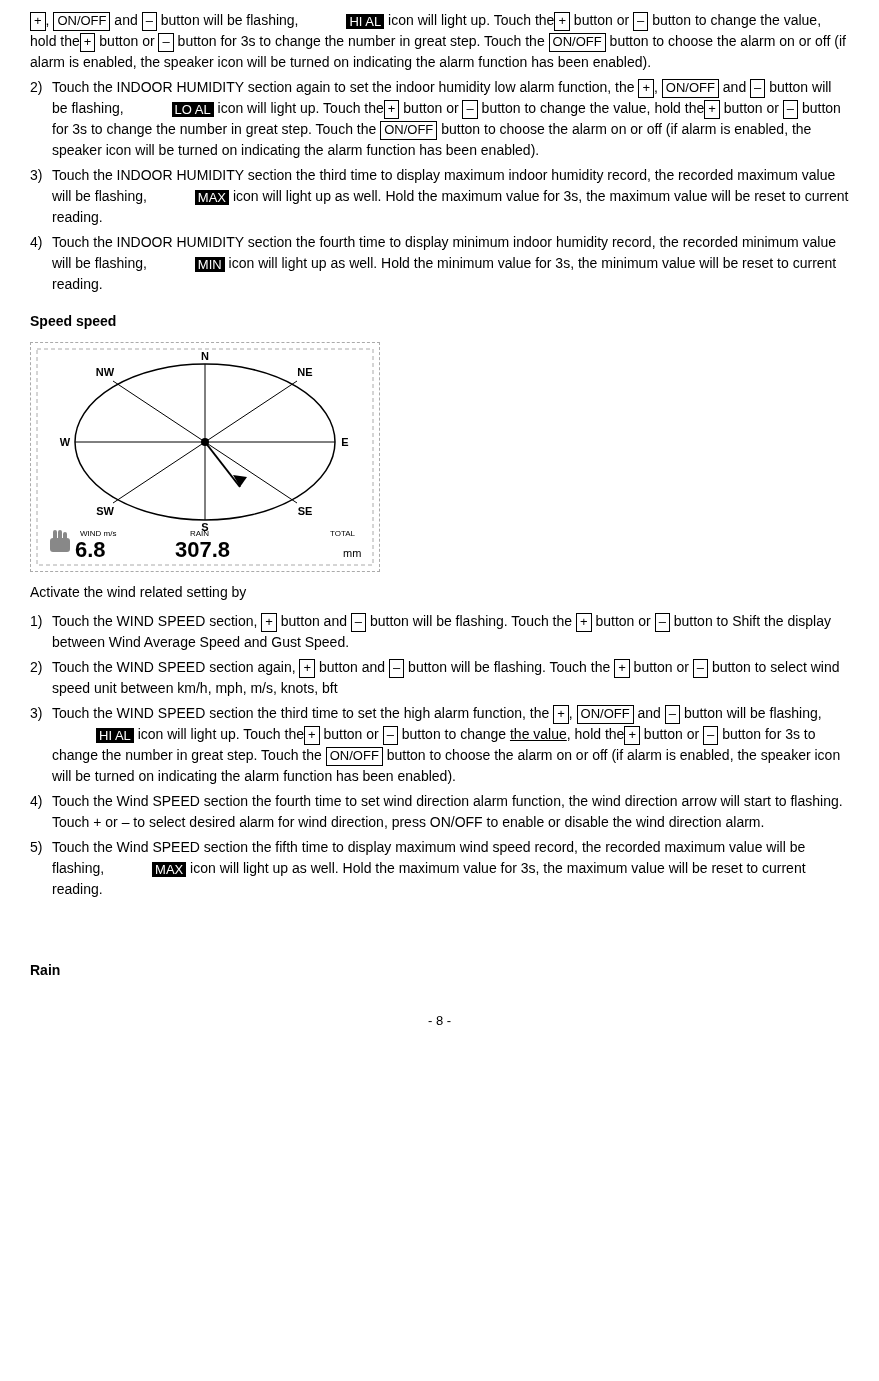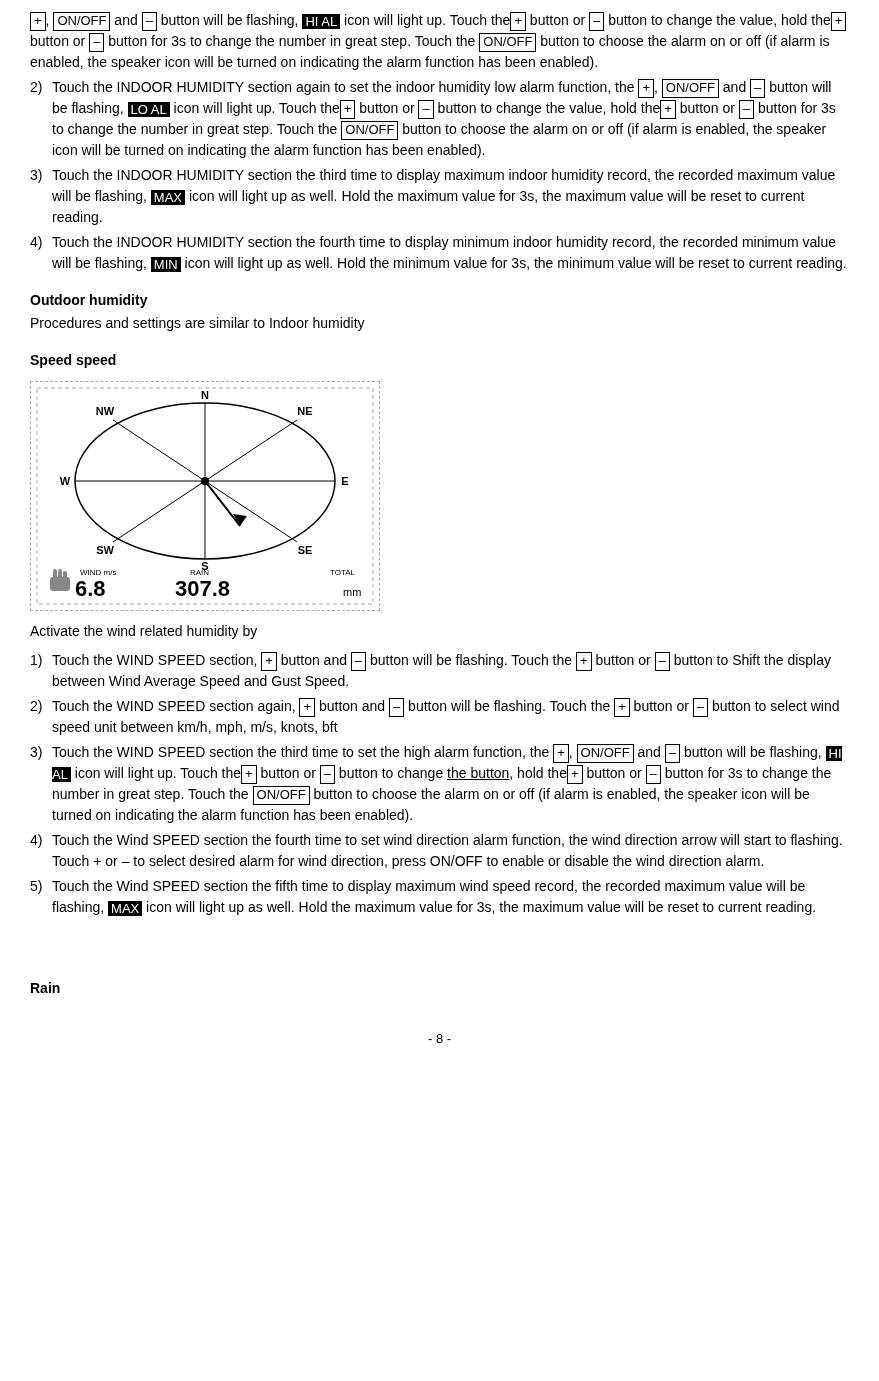--- a/index.html
+++ b/index.html
@@ -30,20 +30,21 @@
       line-height: 1.3;
       vertical-align: middle;
     }
     .highlight-box {
       display: inline;
       background: #000;
       color: #fff;
       padding: 0 3px;
       font-size: 13px;
       vertical-align: middle;
+      margin-left: 44px;
     }
     .underline-text {
       text-decoration: underline;
     }
     .compass-img-container {
       margin: 10px 0 10px 0;
       width: 350px;
       height: 230px;
       border: 1px dashed #aaa;
       position: relative;
@@ -111,24 +112,20 @@
       <div style="min-width:22px;">4)</div>
       <div>
         Touch the INDOOR HUMIDITY section the fourth time to display minimum indoor humidity
         record, the recorded minimum value will be flashing, <span class="highlight-box">MIN</span> icon will light up as well. Hold the
         minimum value for 3s, the minimum value will be reset to current reading.
       </div>
     </div>
 
   </div>
 
-  <div style="margin-top:14px;">
-    <div class="section-heading">Outdoor humidity</div>
-    <div>Procedures and settings are similar to Indoor humidity</div>
-  </div>
 
   <div style="margin-top:14px;">
     <div class="section-heading">Speed speed</div>
 
     <div class="compass-img-container">
       <svg class="compass-svg" viewBox="0 0 340 220">
 
         <rect x="2" y="2" width="336" height="216" fill="none" stroke="#aaa" stroke-dasharray="4,3" stroke-width="1"></rect>
 
         <ellipse cx="170" cy="95" rx="130" ry="78" fill="none" stroke="#000" stroke-width="1.5"></ellipse>
@@ -182,21 +179,21 @@
         <text x="155" y="189" font-size="8" font-family="Arial" fill="#000">RAIN</text>
 
         <text x="140" y="210" font-size="22" font-family="Arial" font-weight="bold" fill="#000">307.8</text>
 
         <text x="295" y="189" font-size="8" font-family="Arial" fill="#000">TOTAL</text>
 
         <text x="308" y="210" font-size="11" font-family="Arial" fill="#000">mm</text>
       </svg>
     </div>
 
-    <div style="margin-bottom:8px;">Activate the wind related humidity by</div>
+    <div style="margin-bottom:8px;">Activate the wind related setting by</div>
 
     <div>
 
       <div style="display:flex; margin-bottom:4px;">
         <div style="min-width:22px;">1)</div>
         <div>
           Touch the WIND SPEED section, <span class="btn-box">+</span> button and <span class="btn-box">–</span> button will be flashing. Touch the <span class="btn-box">+</span> button or <span class="btn-box">–</span>
           button to Shift the display between Wind Average Speed and Gust Speed.
         </div>
       </div>
@@ -207,21 +204,21 @@
           Touch the WIND SPEED section again, <span class="btn-box">+</span> button and <span class="btn-box">–</span> button will be flashing. Touch the <span class="btn-box">+</span>
           button or <span class="btn-box">–</span> button to select wind speed unit between km/h, mph, m/s, knots, bft
         </div>
       </div>
 
       <div style="display:flex; margin-bottom:4px;">
         <div style="min-width:22px;">3)</div>
         <div>
           Touch the WIND SPEED section the third time to set the high alarm function, the <span class="btn-box">+</span>, <span class="btn-box">ON/OFF</span>
           and <span class="btn-box">–</span> button will be flashing, <span class="highlight-box">HI AL</span> icon will light up. Touch the<span class="btn-box">+</span> button or <span class="btn-box">–</span> button to change
-          <span class="underline-text">the button</span>, hold the<span class="btn-box">+</span> button or <span class="btn-box">–</span> button for 3s to change the number in great step. Touch the
+          <span class="underline-text">the value</span>, hold the<span class="btn-box">+</span> button or <span class="btn-box">–</span> button for 3s to change the number in great step. Touch the
           <span class="btn-box">ON/OFF</span> button to choose the alarm on or off (if alarm is enabled, the speaker icon will be
           turned on indicating the alarm function has been enabled).
         </div>
       </div>
 
       <div style="display:flex; margin-bottom:4px;">
         <div style="min-width:22px;">4)</div>
         <div>
           Touch the Wind SPEED section the fourth time to set wind direction alarm function, the wind
           direction arrow will start to flashing. Touch + or – to select desired alarm for wind direction, press

